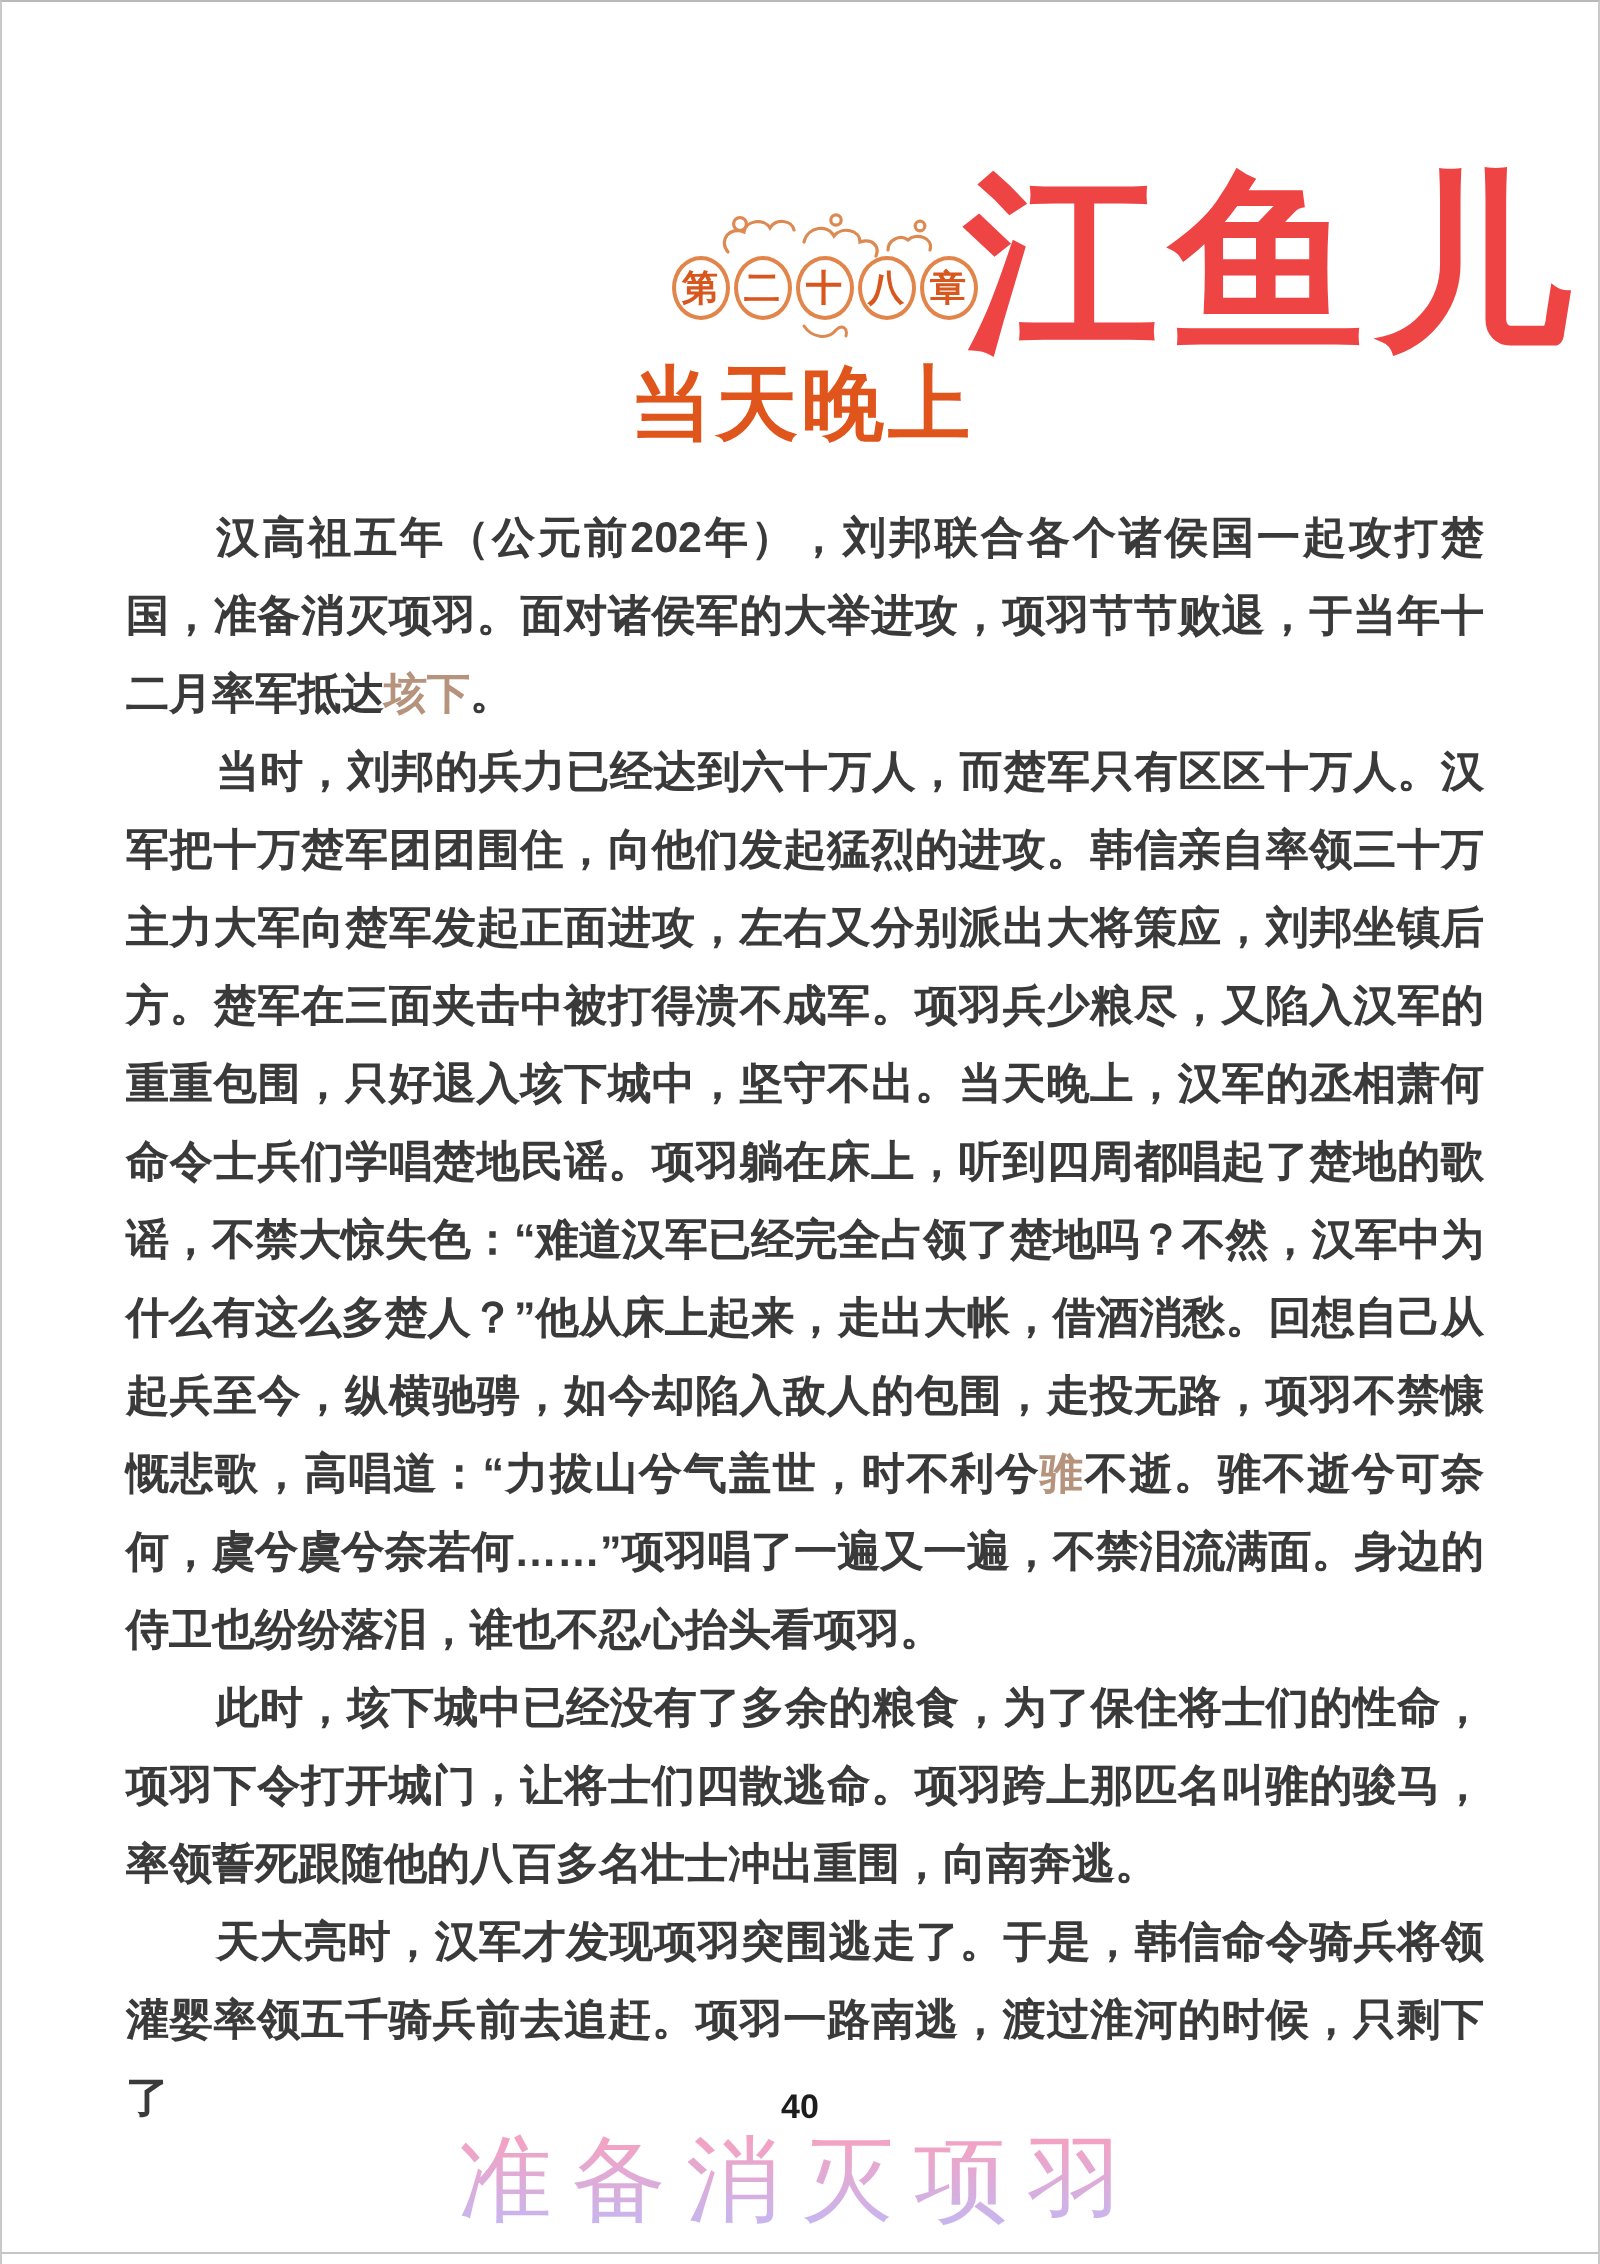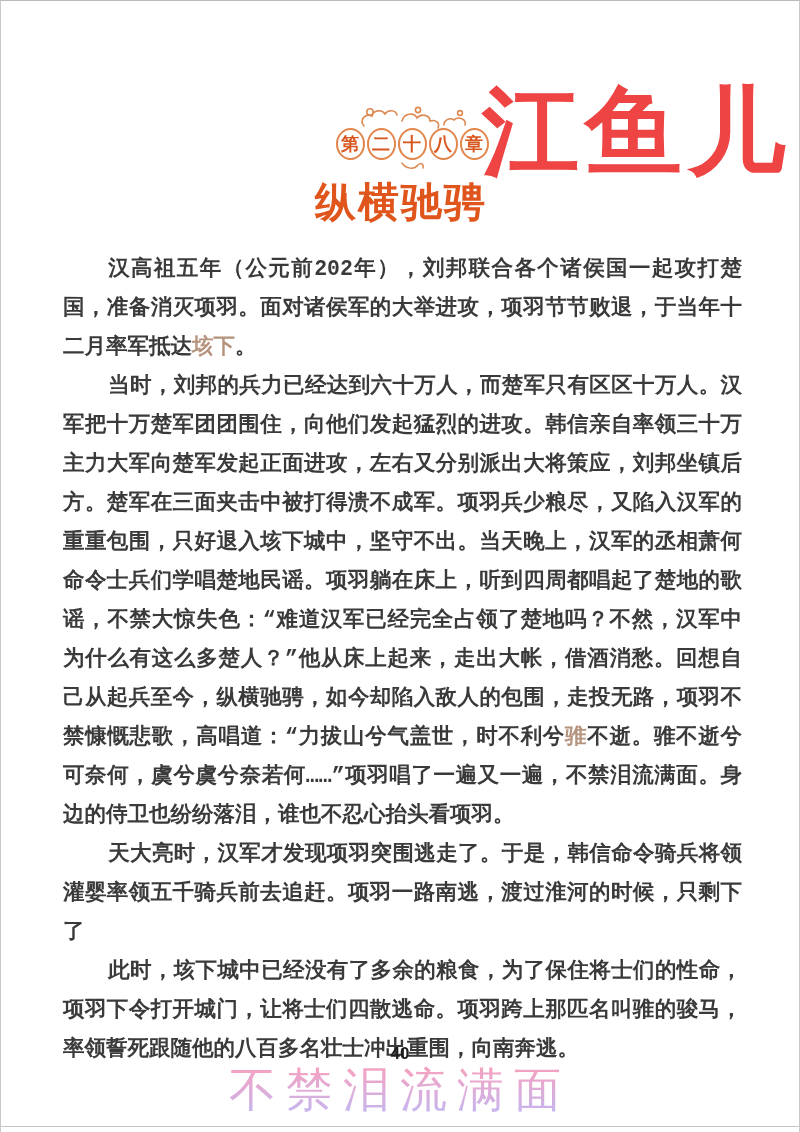--- a/index.html
+++ b/index.html
@@ -69,21 +69,21 @@
     color: #df551b;
     white-space: nowrap;
   }
 
   
   .body-text {
     position: absolute;
     left: 62px;
     top: 249px;
     width: 679px;
-    font-family: Liberation Mono, monospace;
+    font-family: Liberation Sans, sans-serif;
     font-size: 21.5px;
     font-weight: 600;
     line-height: 39px;
     color: #3a3a3a;
     text-align: justify;
     word-break: break-all;
   }
   .body-text p { text-indent: 2.1em; }
   .hl { color: #b5937c; }
 
@@ -147,26 +147,26 @@
       <span class="badge-circle">八</span>
       <span class="badge-circle">章</span>
     </div>
     <svg class="badge-tail" width="28" height="12" viewBox="0 0 28 12">
       <path d="M4 4 c4 6 12 7 16 2 c3 -3 6 -1 5 3" fill="none" stroke="#dd8a52" stroke-width="1.5" stroke-linecap="round"></path>
     </svg>
   </div>
 
   <div class="green-watermark">江鱼儿</div>
 
-  <h1 class="chapter-title">纵横驰骋</h1>
+  <h1 class="chapter-title">当天晚上</h1>
 
   <div class="body-text">
     <p><span>汉高祖五年（公元前202年），刘邦联合各个诸侯国一起攻打楚国，准备消灭项羽。面对诸侯军的大举进攻，项羽节节败退，于当年十二月率军抵达</span><span class="hl">垓下</span><span>。</span></p>
     <p><span>当时，刘邦的兵力已经达到六十万人，而楚军只有区区十万人。汉军把十万楚军团团围住，向他们发起猛烈的进攻。韩信亲自率领三十万主力大军向楚军发起正面进攻，左右又分别派出大将策应，刘邦坐镇后方。楚军在三面夹击中被打得溃不成军。项羽兵少粮尽，又陷入汉军的重重包围，只好退入垓下城中，坚守不出。当天晚上，汉军的丞相萧何命令士兵们学唱楚地民谣。项羽躺在床上，听到四周都唱起了楚地的歌谣，不禁大惊失色：“难道汉军已经完全占领了楚地吗？不然，汉军中为什么有这么多楚人？”他从床上起来，走出大帐，借酒消愁。回想自己从起兵至今，纵横驰骋，如今却陷入敌人的包围，走投无路，项羽不禁慷慨悲歌，高唱道：“力拔山兮气盖世，时不利兮</span><span class="hl">骓</span><span>不逝。骓不逝兮可奈何，虞兮虞兮奈若何……”项羽唱了一遍又一遍，不禁泪流满面。身边的侍卫也纷纷落泪，谁也不忍心抬头看项羽。</span></p>
+    <p><span>此时，垓下城中已经没有了多余的粮食，为了保住将士们的性命，项羽下令打开城门，让将士们四散逃命。项羽跨上那匹名叫骓的骏马，率领誓死跟随他的八百多名壮士冲出重围，向南奔逃。</span></p>
     <p><span>天大亮时，汉军才发现项羽突围逃走了。于是，韩信命令骑兵将领灌婴率领五千骑兵前去追赶。项羽一路南逃，渡过淮河的时候，只剩下了</span></p>
-    <p><span>此时，垓下城中已经没有了多余的粮食，为了保住将士们的性命，项羽下令打开城门，让将士们四散逃命。项羽跨上那匹名叫骓的骏马，率领誓死跟随他的八百多名壮士冲出重围，向南奔逃。</span></p>
   </div>
 
   <div class="page-number">40</div>
-  <div class="pink-watermark">不禁泪流满面</div>
+  <div class="pink-watermark">准备消灭项羽</div>
   <div class="bottom-line"></div>
 
 </div>
 
 </body></html>

